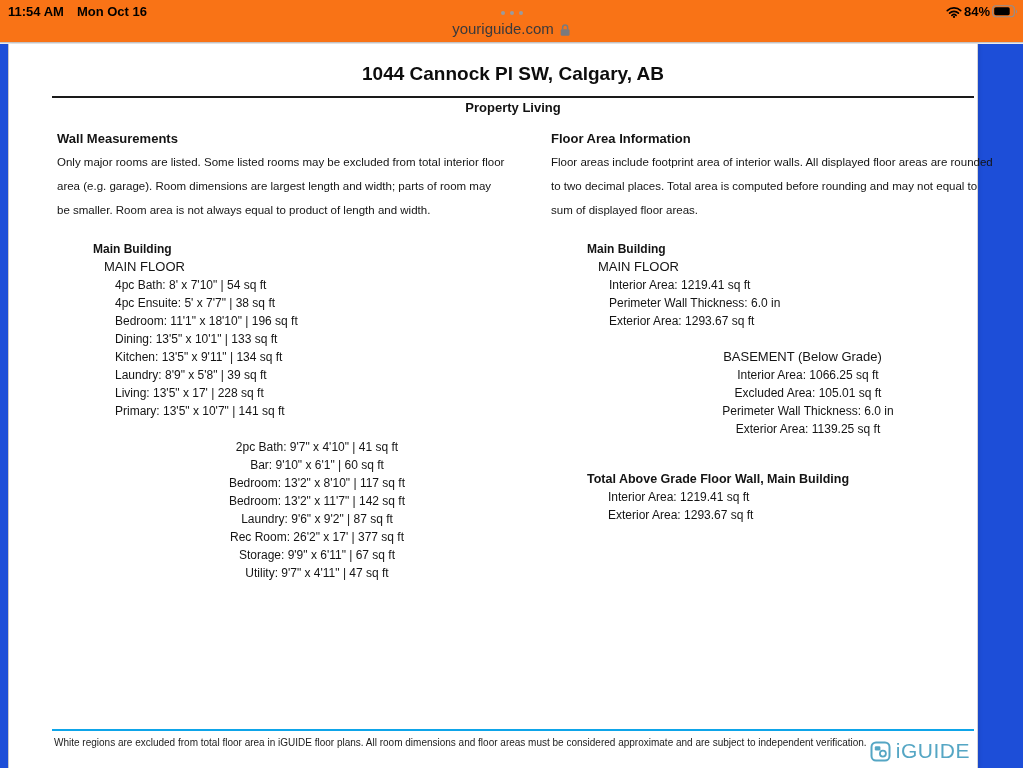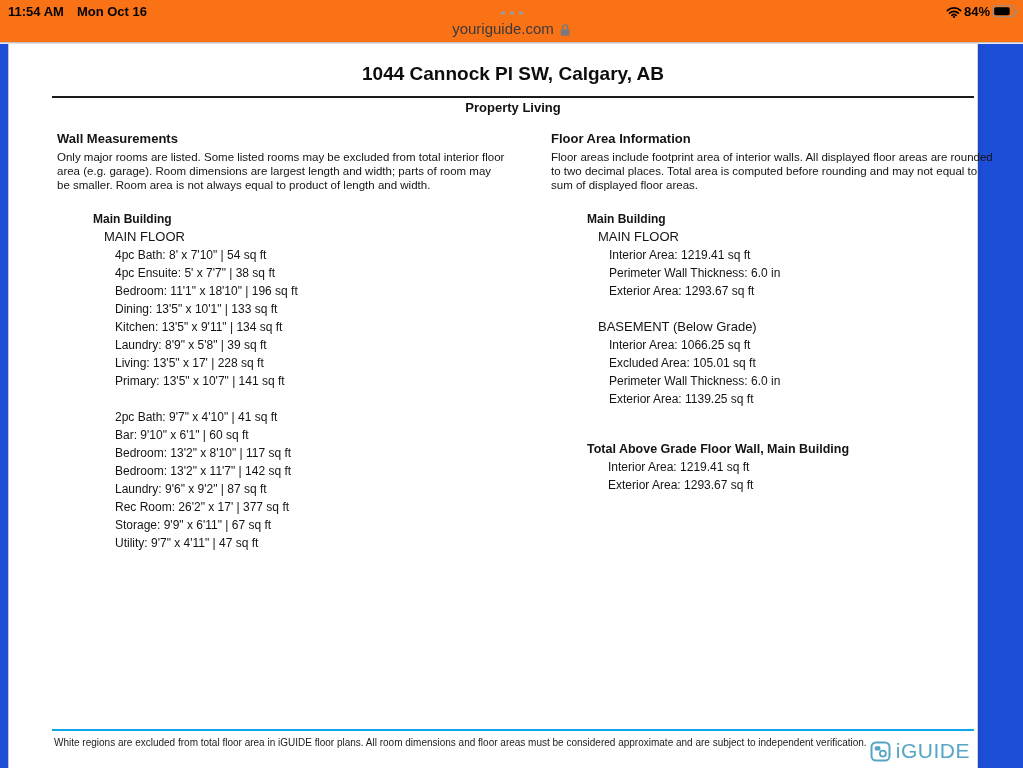--- a/index.html
+++ b/index.html
@@ -20,25 +20,25 @@
           border-left:1px solid #c9c9cb; border-right:1px solid #d4d4d6; box-shadow:2px 0 3px rgba(0,0,0,0.08); color:#111; }
 
   .doc-title { position:absolute; top:19px; left:42px; width:924px; text-align:center; font-size:19px; font-weight:700; color:#0d0d0d; }
   .title-rule { position:absolute; top:52px; left:43px; width:922px; height:2px; background:#1a1a1a; border:none; }
   .doc-subtitle { position:absolute; top:56px; left:42px; width:924px; text-align:center; font-size:13px; font-weight:700; }
 
   .col { position:absolute; top:87px; font-size:12px; line-height:18px; color:#141414; }
   .col-left  { left:48px; width:462px; }
   .col-right { left:518px; width:456px;margin-left:24px; }
   .col h3 { font-size:13px; font-weight:700; line-height:16px; margin:0 0 3px 0; }
-  .col p  { font-size:11.5px; line-height:14px; width:448px; }
+  .col p  { font-size:11.5px; line-height:24px; width:448px; }
 
   .building-name { font-weight:700; font-size:12px; margin:18px 0 0 36px; line-height:18px; }
   .floor { margin-left:47px; }
-  .floor + .floor { margin-top:18px; }
+  .floor + .floor { margin-top:18px;text-align:center; }
   .floor-name { font-size:13px; line-height:18px; }
   .room-line, .stat-line { margin-left:11px; line-height:18px; }
 
   .total-block { margin:32px 0 0 36px; }
   .total-heading { font-weight:700; font-size:12.5px; line-height:18px; }
   .total-block .stat-line { margin-left:21px; }
 
   
   .doc-footer { position:absolute; top:685px; left:43px; width:922px; border-top:2px solid #0ea5e9; }
   .disclaimer { display:block; padding:6px 0 0 2px; font-size:10px; color:#1c1c1c; }

